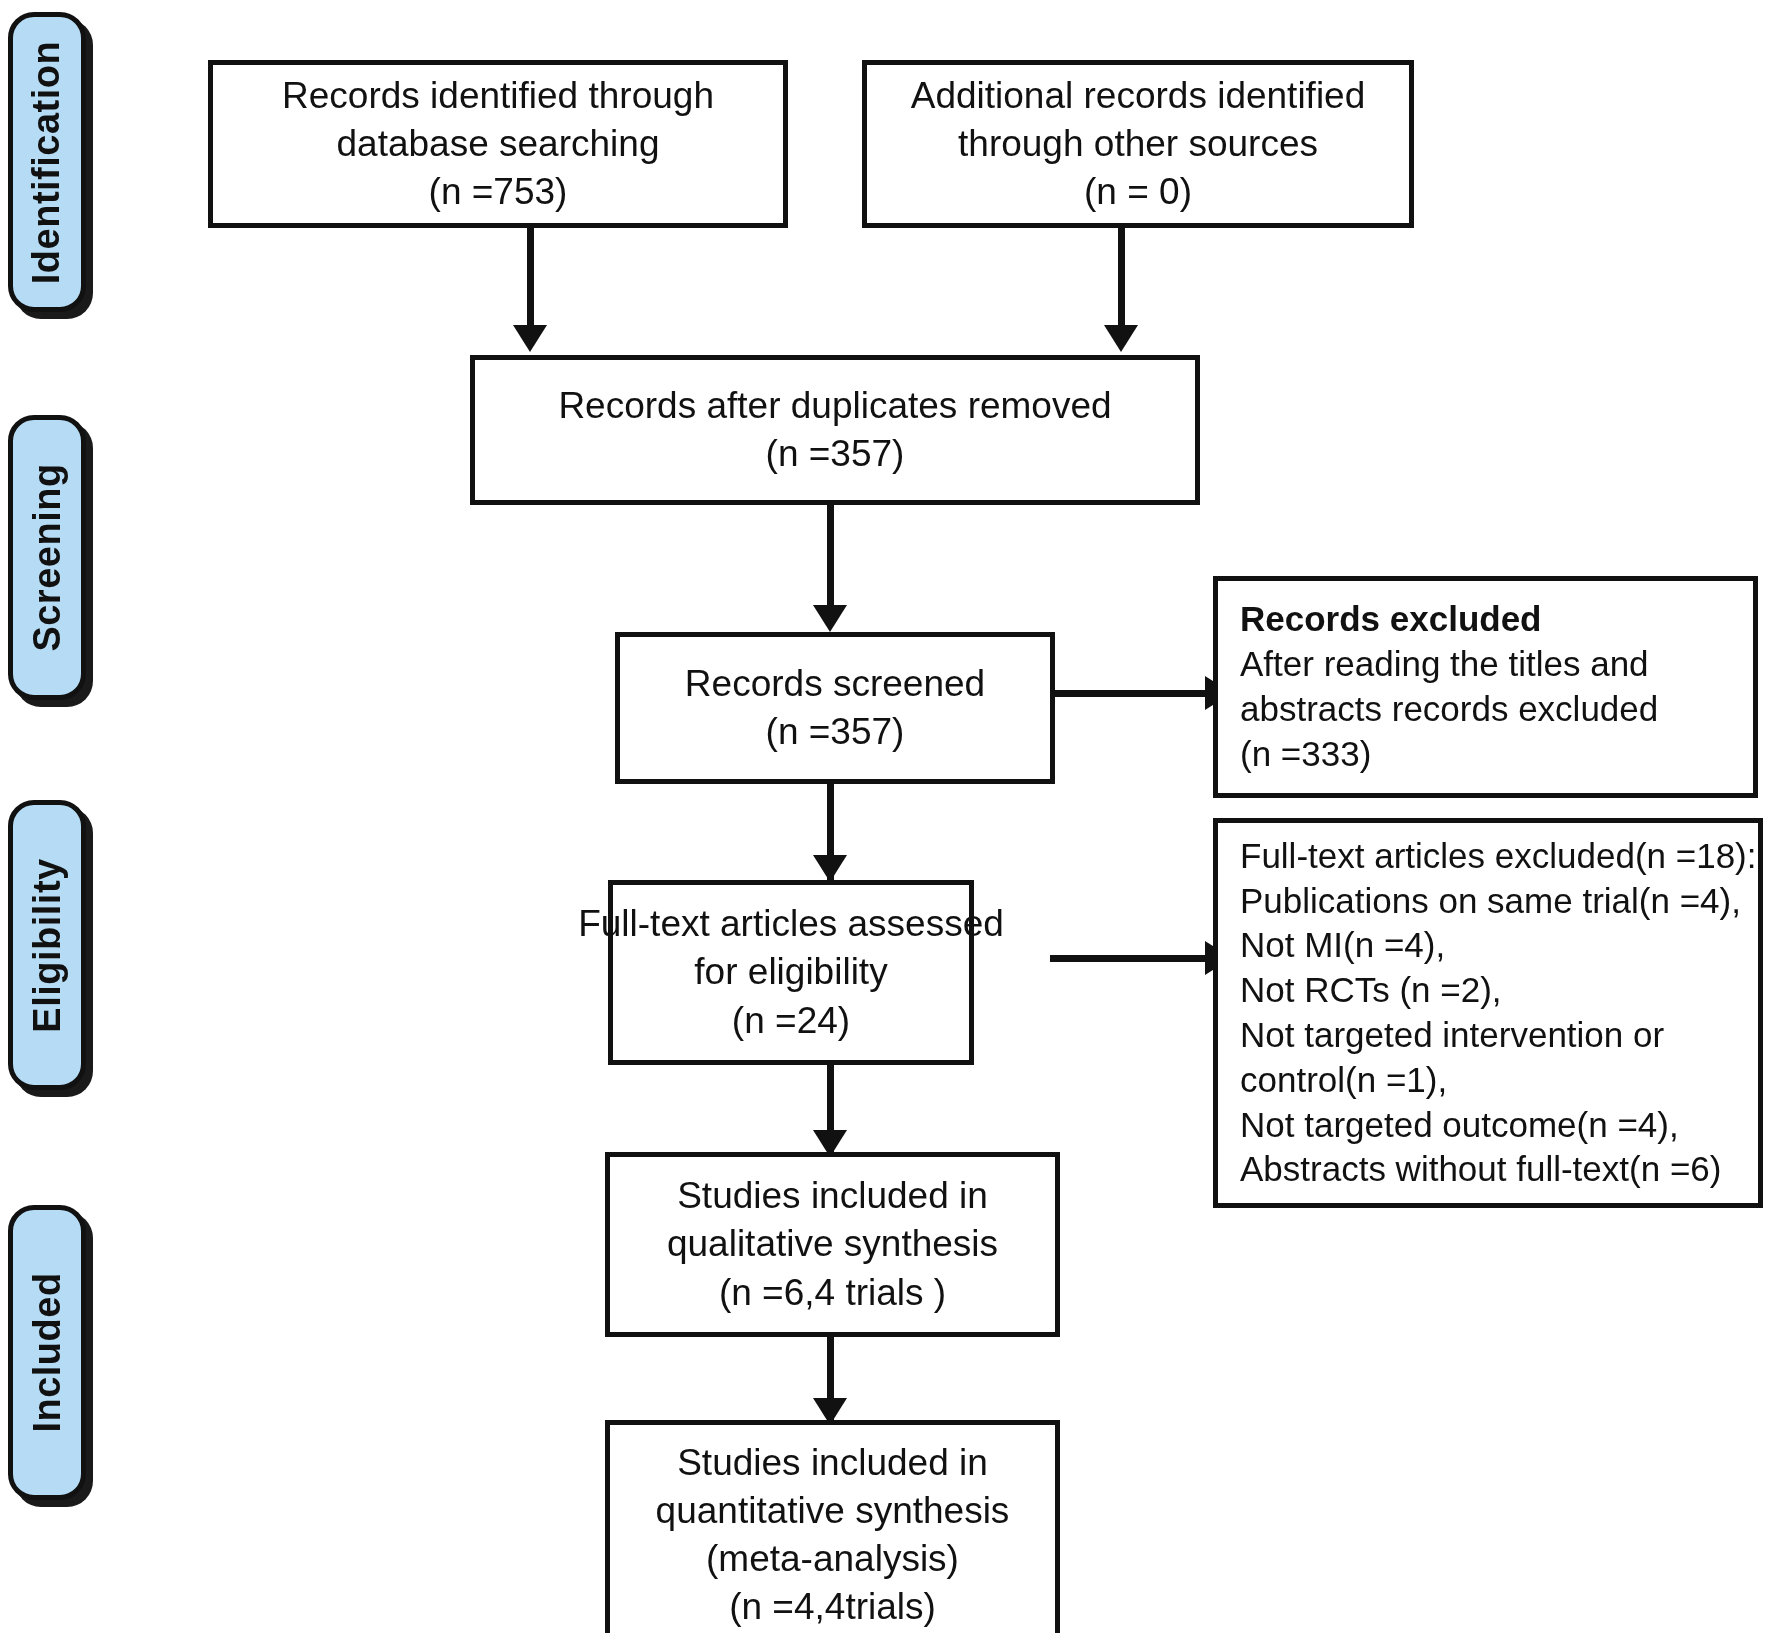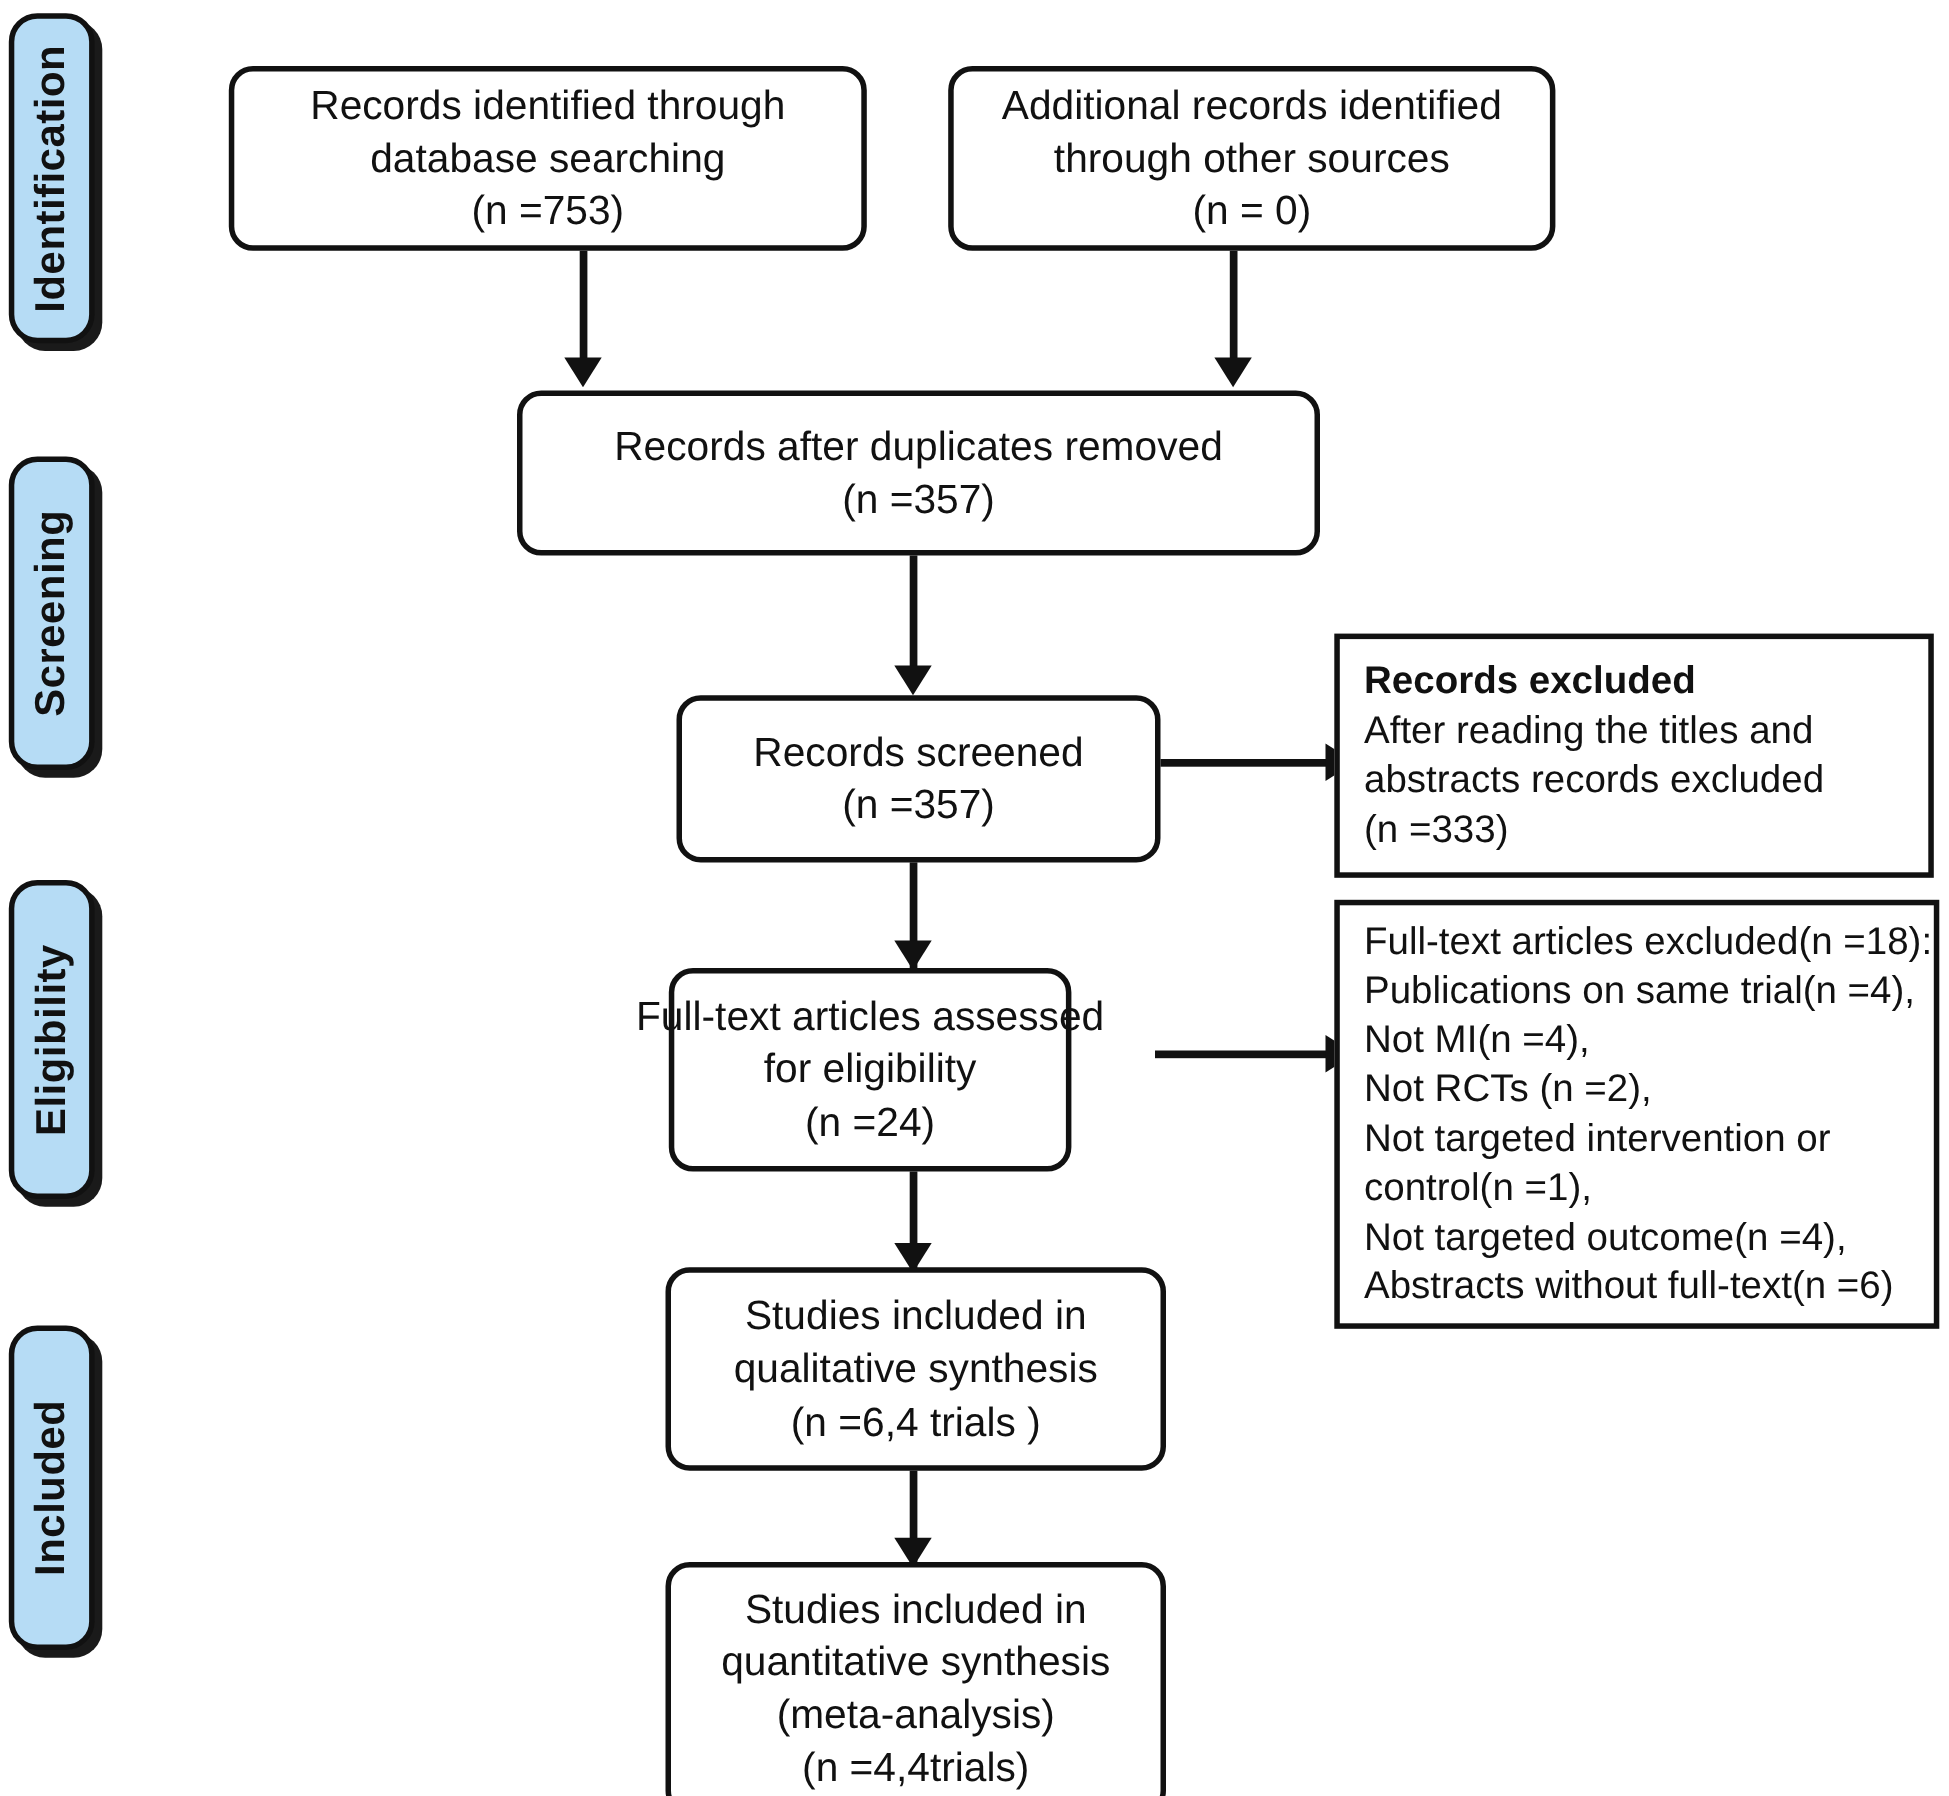--- a/index.html
+++ b/index.html
@@ -47,21 +47,20 @@
     box-sizing: border-box;
     background: #ffffff;
     border: 5px solid #111111;
     display: flex;
     flex-direction: column;
     justify-content: center;
   }
   .box.center {
     align-items: center;
     text-align: center;
-    border-radius: 22px;
   }
   .box.leftalign {
     align-items: flex-start;
     text-align: center;
     padding-left: 22px;
     padding-right: 24px;
   }
   .box .line {
     font-size: 37px;
     line-height: 1.30;

